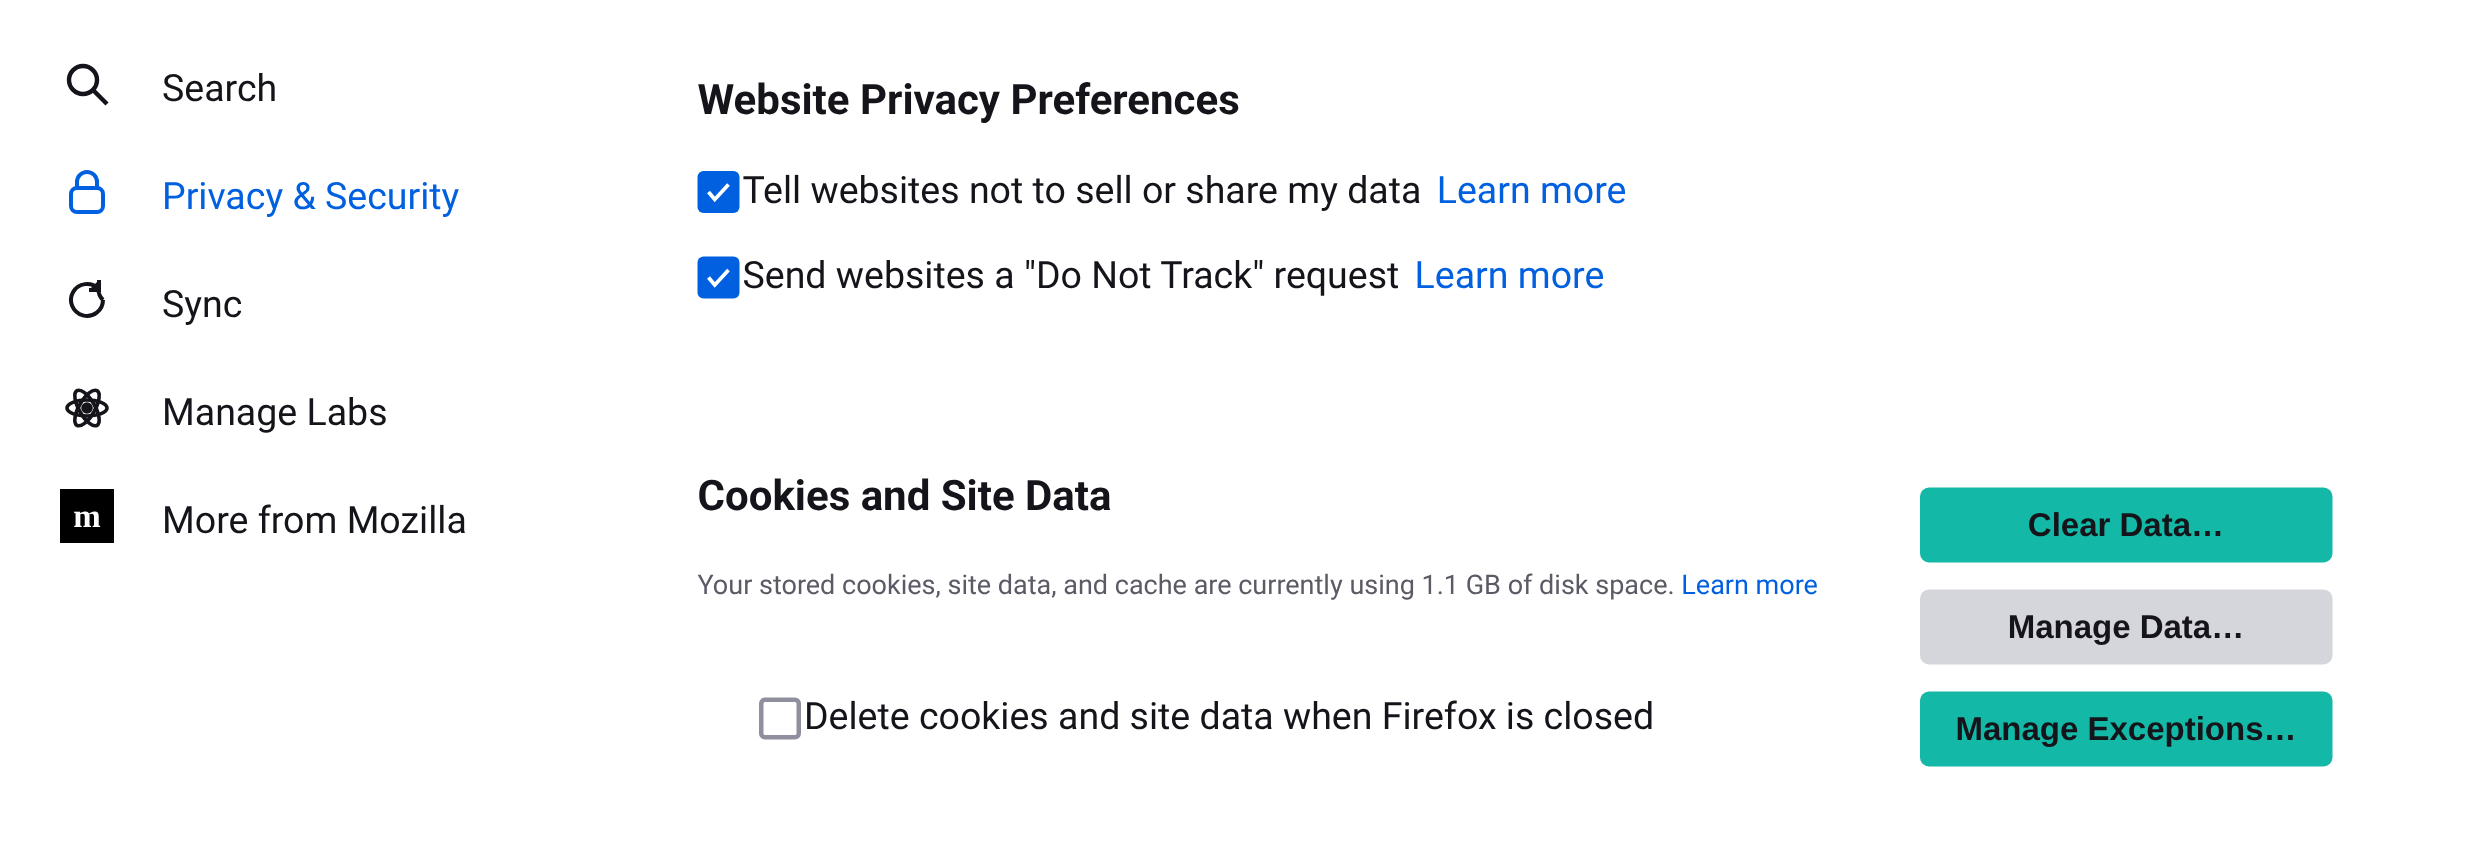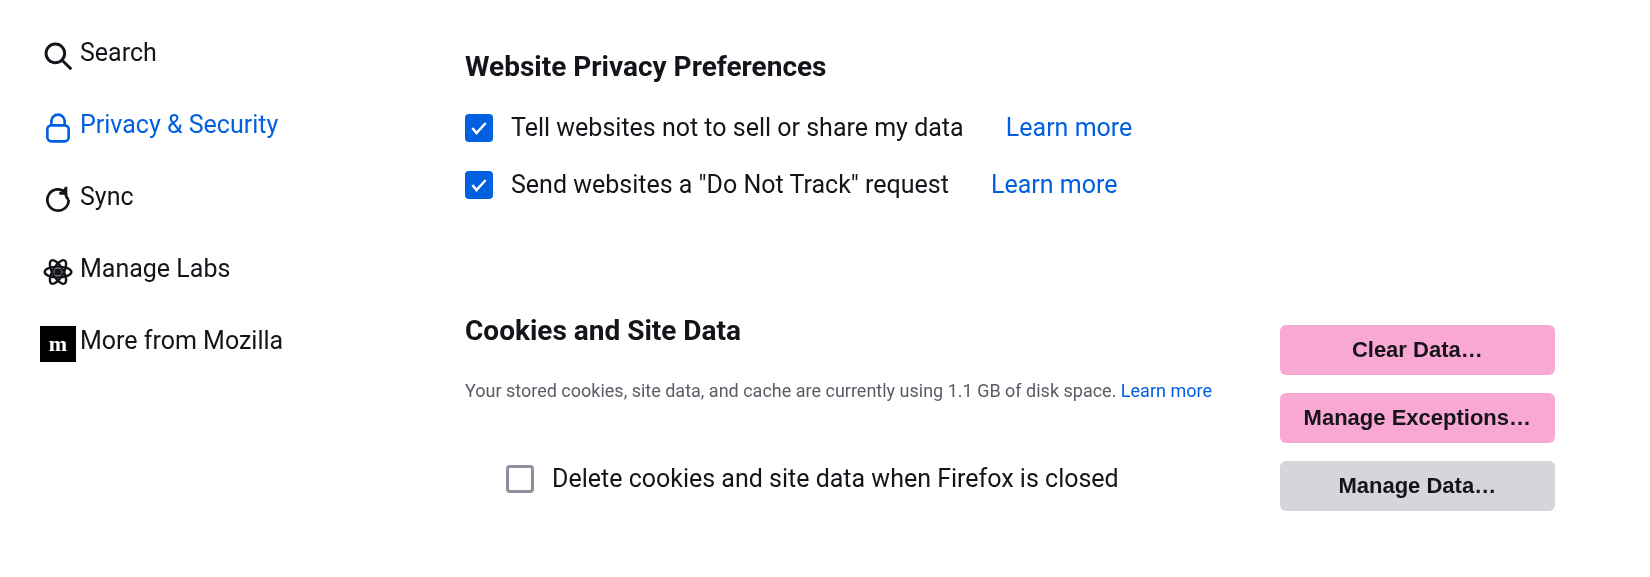--- a/index.html
+++ b/index.html
@@ -16,22 +16,22 @@
       display: flex;
       overflow: hidden;
     }
     .sidebar {
       width: 430px;
       padding-top: 20px;
       padding-left: 30px;
     }
     .sidebar-item {
       display: flex;
-      align-items: flex-start;
-      gap: 4px;
+      align-items: flex-end;
+      gap: 32px;
       padding: 18px 10px;
       cursor: pointer;
       font-size: 25px;
       color: #15141a;
     }
     .sidebar-item.active {
       color: #0060df;
     }
     .sidebar-item.active .icon svg {
       stroke: #0060df;
@@ -68,21 +68,21 @@
     }
     .section-title {
       font-size: 28px;
       font-weight: 700;
       margin-bottom: 30px;
       color: #15141a;
     }
     .checkbox-row {
       display: flex;
       align-items: center;
-      gap: 18px;
+      gap: 2px;
       margin-bottom: 28px;
       font-size: 25px;
     }
     .checkbox {
       width: 28px;
       height: 28px;
       border-radius: 4px;
       display: flex;
       align-items: center;
       justify-content: center;
@@ -110,21 +110,21 @@
     .section-cookies {
       margin-top: 115px;
     }
     .desc-text {
       font-size: 18px;
       color: #5b5b66;
       line-height: 1.5;
       max-width: 770px;
     }
     .btn {
-      background: #f9a8d4;
+      background: #14b8a6;
       border: none;
       border-radius: 6px;
       padding: 12px 24px;
       font-size: 22px;
       font-weight: 600;
       color: #15141a;
       cursor: pointer;
       min-width: 255px;
       text-align: center;
     }
@@ -235,17 +235,17 @@
     </div>
 
     <div class="checkbox-row cookies-checkbox-row">
       <div class="checkbox unchecked"></div>
       <span>Delete cookies and site data when Firefox is closed</span>
     </div>
   </div>
 
   <div class="right-buttons">
     <button class="btn">Clear Data…</button>
+    <button class="btn highlight">Manage Data…</button>
     <button class="btn">Manage Exceptions…</button>
-    <button class="btn highlight">Manage Data…</button>
   </div>
 
 </div>
 
 </body></html>

